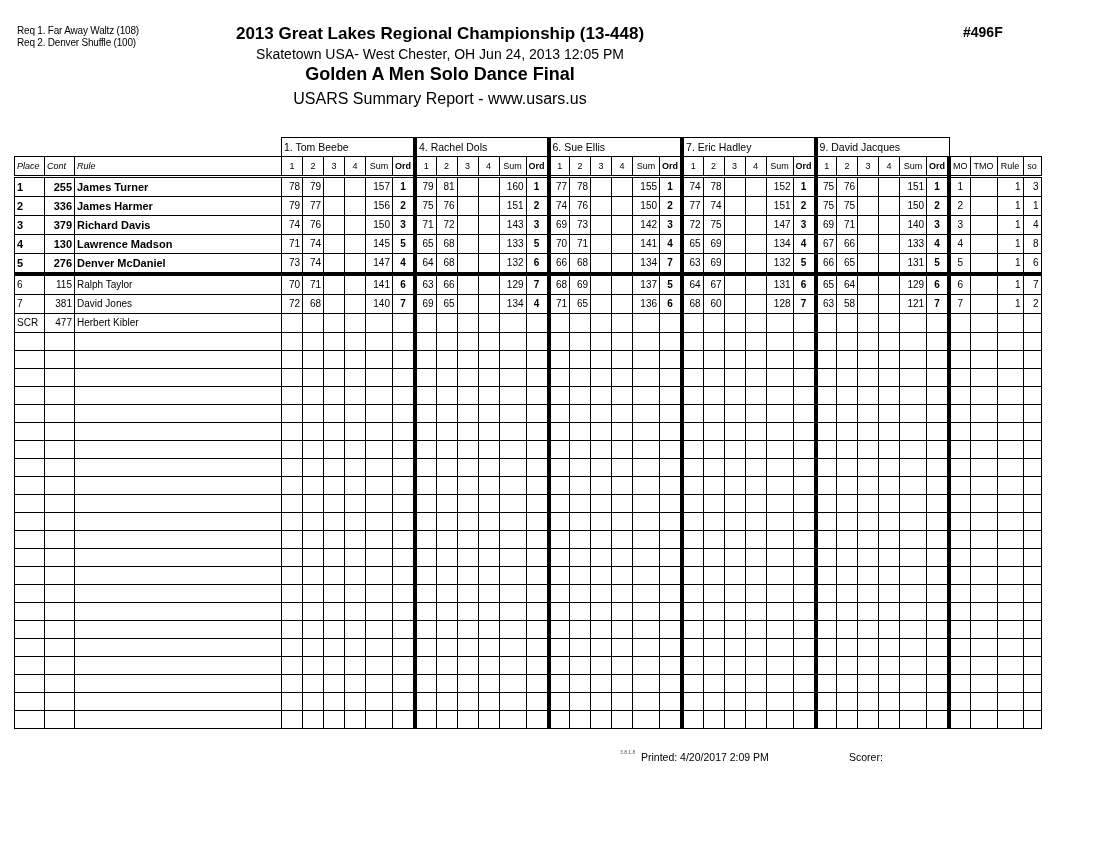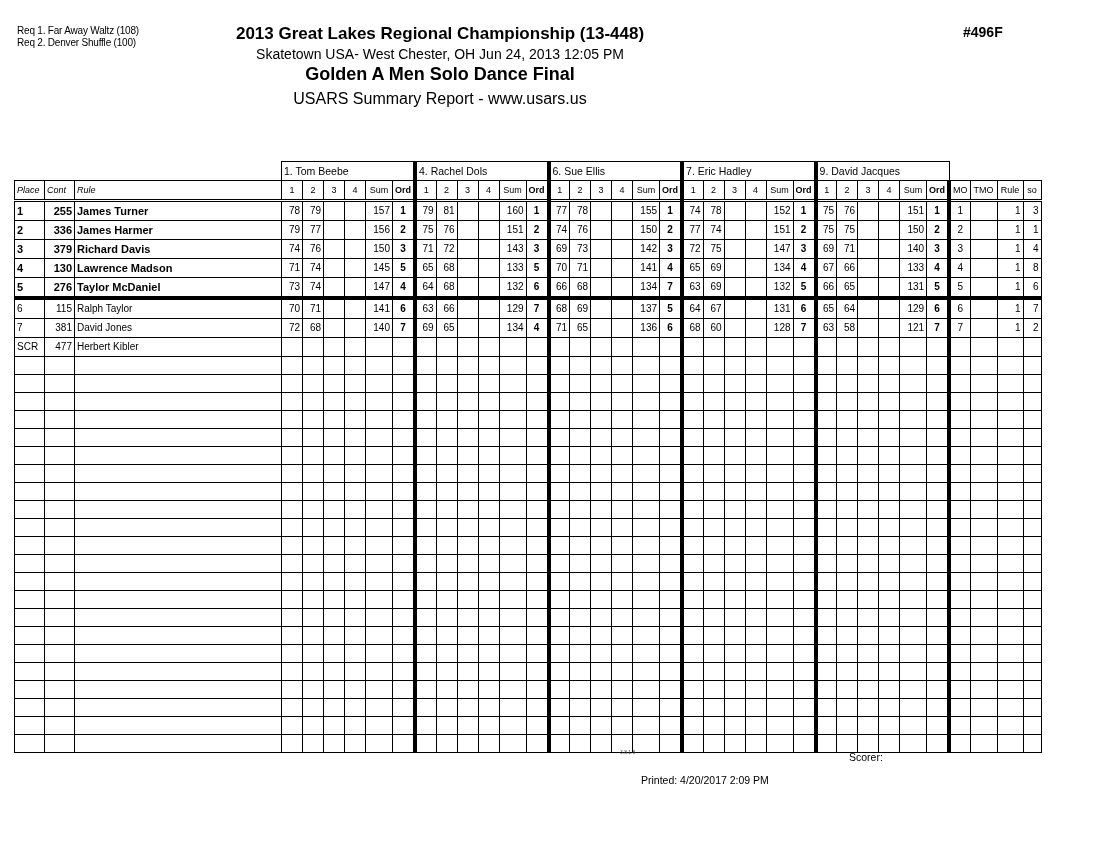--- a/index.html
+++ b/index.html
@@ -5,36 +5,36 @@
   html, body { margin:0; padding:0; background:#ffffff; }
   body { width:1100px; height:850px; position:relative; overflow:hidden; font-family:"Liberation Sans", sans-serif; color:#000; }
   .req { position:absolute; left:17px; font-size:10px; line-height:12px; letter-spacing:-0.2px; }
   .req1 { top:25px; } .req2 { top:37px; }
   .hdr { position:absolute; left:0; width:1100px; text-align:center; white-space:nowrap; }
   .title { top:24px; left:-110px; font-size:17px; font-weight:bold; }
   .venue { top:46px; left:-110px; font-size:14px; }
   .event { top:64px; left:-110px; font-size:18px; font-weight:bold; }
   .report { top:90px; left:-110px; font-size:16px; }
   .evnum { position:absolute; left:963px; top:24px; font-size:14px; font-weight:bold; }
-  table.grid { position:absolute; left:14px; top:137px; border-collapse:collapse; table-layout:fixed;margin-top:24px; }
+  table.grid { position:absolute; left:14px; top:137px; border-collapse:collapse; table-layout:fixed; }
   table.grid td { border:1px solid #000; padding:0 2px; font-size:10px; height:18px; line-height:18px; white-space:nowrap; overflow:hidden; box-sizing:border-box; }
   tr.judges td { height:19px; font-size:10.5px; }
   tr.judges td.blank { border:none; }
   tr.colhdr td { height:20px; font-size:9px; text-align:center; border-bottom:3px double #000; }
   tr.colhdr td.l { text-align:left;font-style:italic; }
   td.num { text-align:right; font-size:11px; }
   td.ord { text-align:center; font-weight:bold; font-size:12px; border-right:4px solid #000 !important; }
   td.ordl { border-left:4px solid #000 !important; }
   tr.bold td.b { font-weight:bold; font-size:11px; }
   tr.cut td { border-bottom:4px solid #000; }
   td.c { text-align:center; }
   td.r { text-align:right; }
   .footer { position:absolute; top:751px; font-size:10.5px; }
   .ver { position:absolute; left:620px; top:749px; font-size:5px; color:#555; }
-  .printed { left:641px;margin-top:23px; }
+  .printed { left:641px; }
   .scorer { left:849px; }
 </style>
 </head>
 <body>
 
 <div class="req req1">Req  1.  Far Away Waltz (108)</div>
 <div class="req req2">Req  2.  Denver Shuffle (100)</div>
 
 <div class="hdr title">2013 Great Lakes Regional Championship (13-448)</div>
 <div class="hdr venue">Skatetown USA- West Chester, OH  Jun 24, 2013  12:05 PM</div>
@@ -283,21 +283,21 @@
         <td class="num">133</td>
         <td class="ord">4</td>
         <td class="c">4</td>
         <td class="c"></td>
         <td class="r">1</td>
         <td class="r">8</td>
       </tr>
       <tr class="bold cut">
         <td class="b">5</td>
         <td class="b r">276</td>
-        <td class="b">Taylor McDaniel</td>
+        <td class="b">Denver McDaniel</td>
         <td class="num">73</td>
         <td class="num">74</td>
         <td class="num"></td>
         <td class="num"></td>
         <td class="num">147</td>
         <td class="ord">4</td>
         <td class="num ordl">64</td>
         <td class="num">68</td>
         <td class="num"></td>
         <td class="num"></td>

